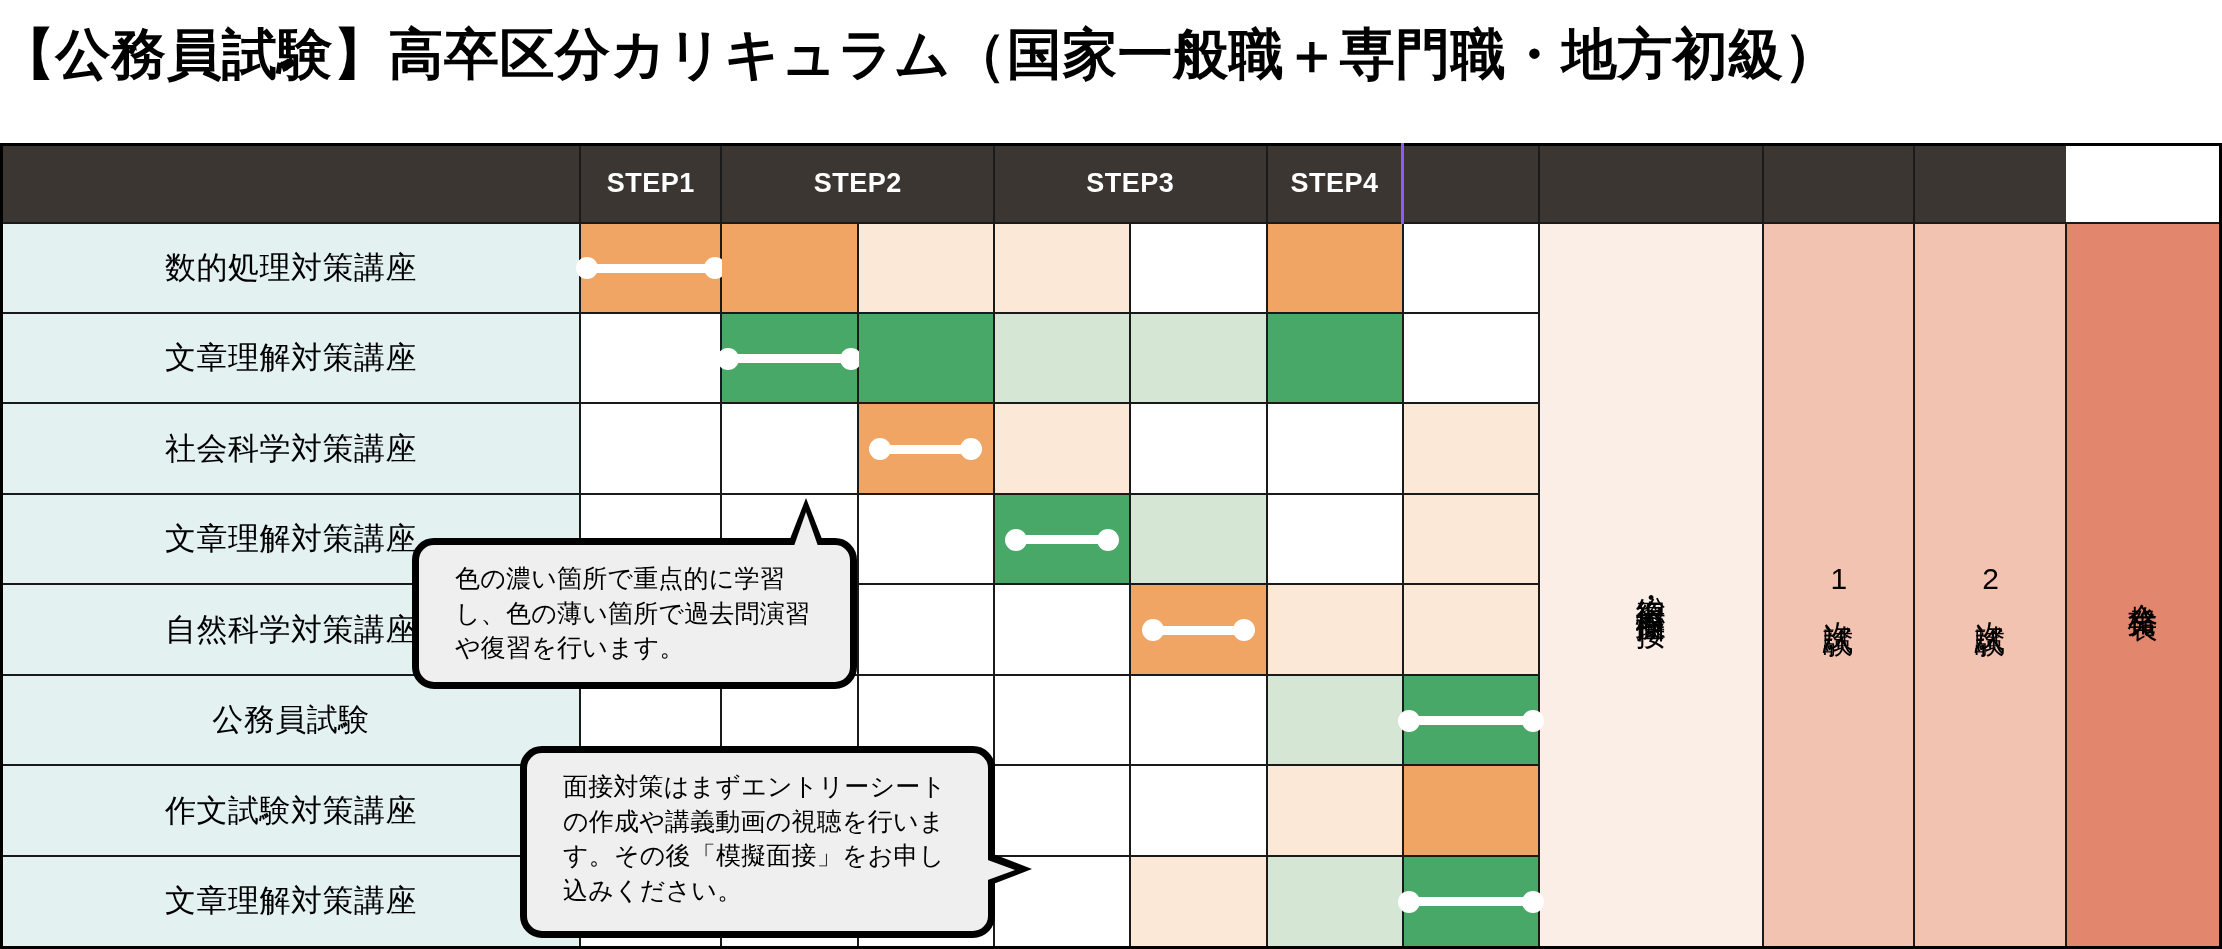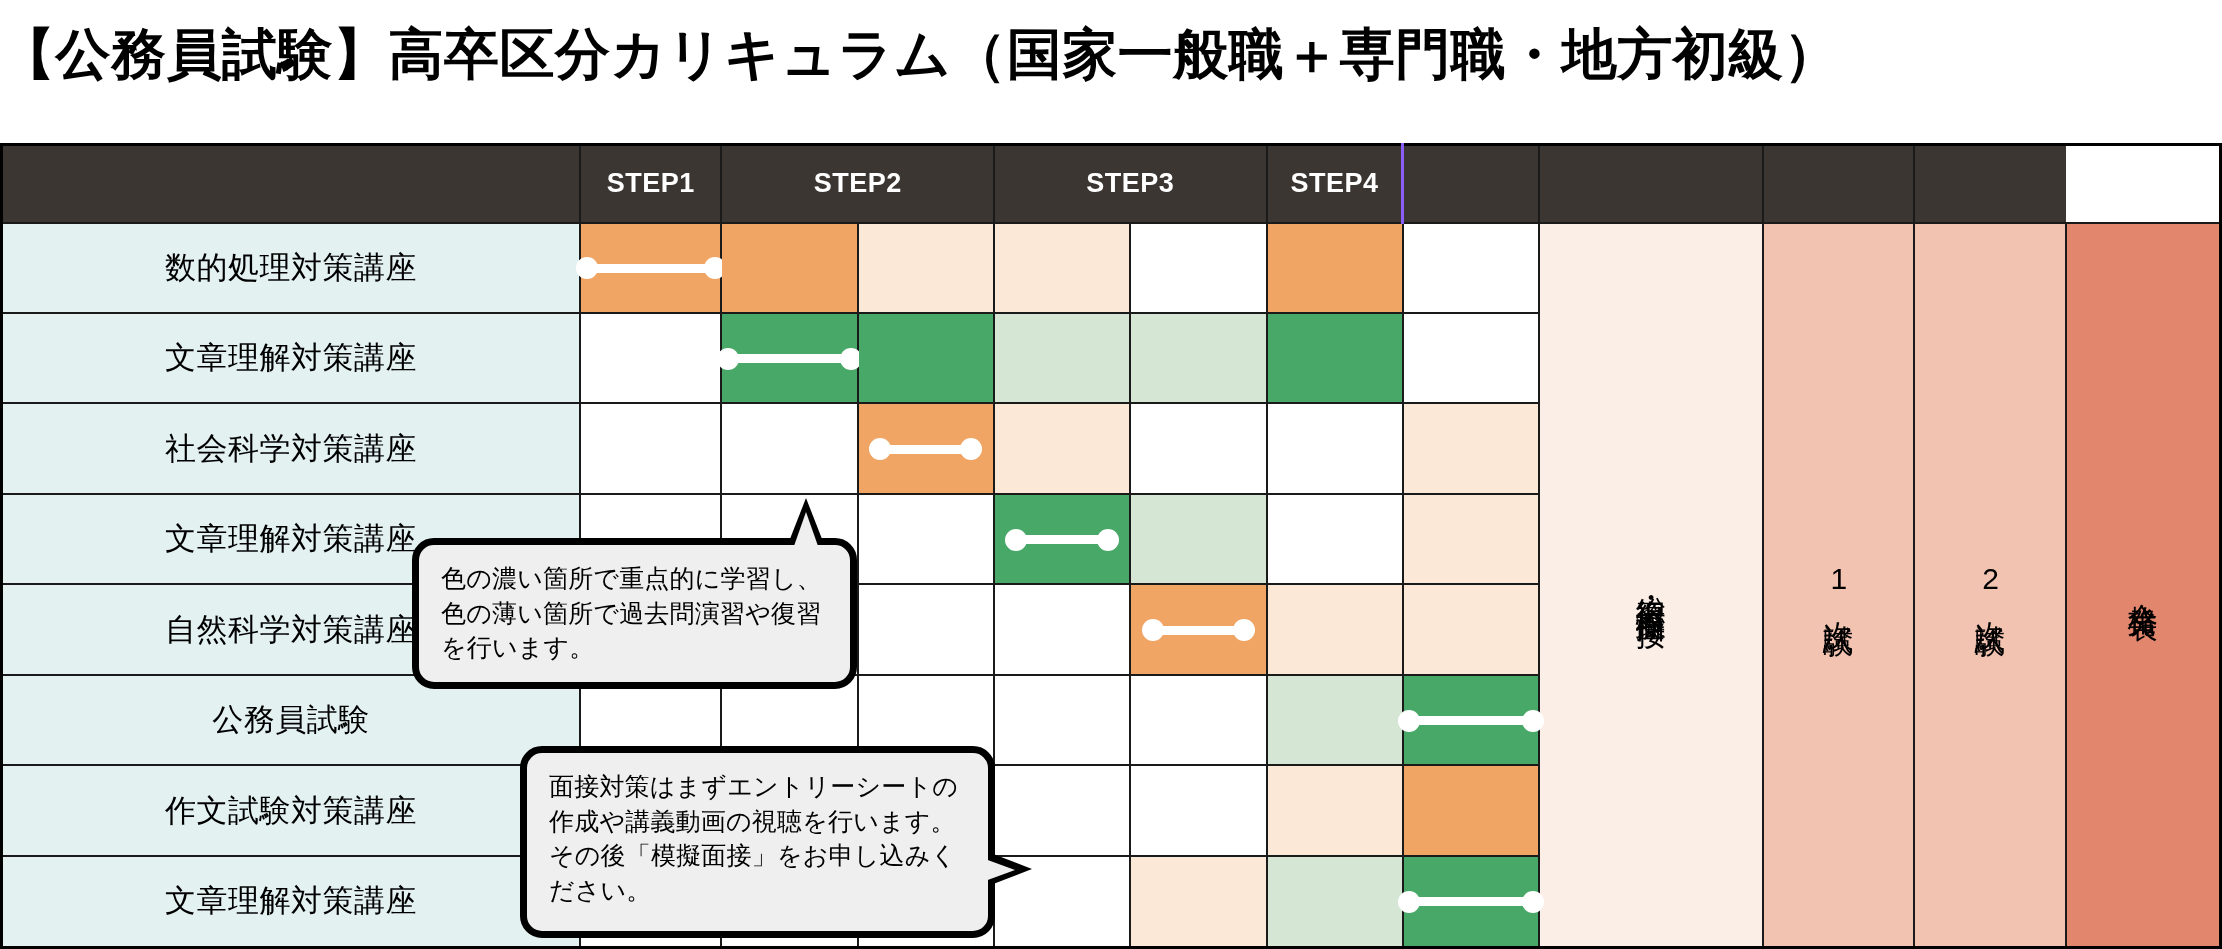--- a/index.html
+++ b/index.html
@@ -82,21 +82,21 @@
   }
   .bar:before{left:-11px;}
   .bar:after{right:-11px;}
   .bar.wide{left:4%;right:4%;}
   .bar.narrow{left:16%;right:16%;}
   
   .callout{
     position:absolute;background:#efefef;
     border:7px solid #000;border-radius:22px;
     color:#000;font-size:25px;line-height:1.38;
-    padding:16px 20px 16px 22px;box-sizing:border-box;
+    padding:16px 20px 16px 36px;box-sizing:border-box;
     white-space:pre-line;z-index:40;letter-spacing:0.2px;
   }
   #callout-1{left:412px;top:538px;width:445px;height:151px;}
   #callout-2{left:520px;top:738px;width:475px;height:192px;margin-top:8px;}
   .tail{position:absolute;width:0;height:0;z-index:41;}
   #tail-1{
     left:788px;top:498px;
     border-left:18px solid transparent;border-right:18px solid transparent;
     border-bottom:46px solid #000;
   }

